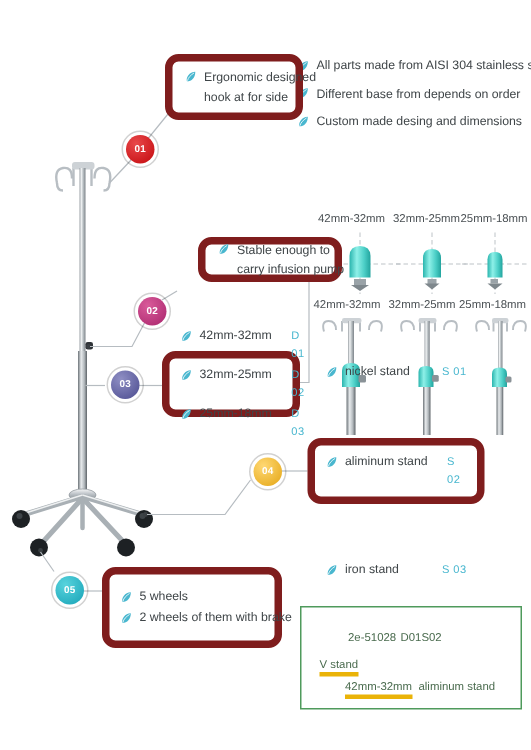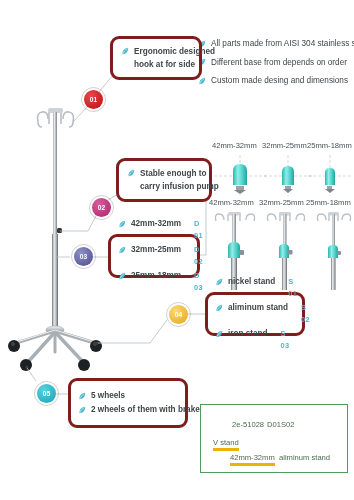--- a/index.html
+++ b/index.html
@@ -6,25 +6,24 @@
   body{
     width:354px;height:500px;position:relative;overflow:hidden;
     background:#ffffff;
     font-family:"Liberation Sans", sans-serif;
     color:#3f4548;
   }
   .stage{position:absolute;inset:0;}
 
   
   .callout{
-    position:absolute;background:#ffffff;border:3px solid #7f1d1d;
+    position:absolute;background:#ffffff;border:5px solid #7f1d1d;
     border-radius:9px;box-sizing:border-box;
     display:flex;flex-direction:column;justify-content:center;
     padding:6px 8px;
-    font-weight:bold;
   }
   .crow{display:flex;align-items:flex-start;gap:5px;line-height:12px;margin:1px 0;}
   .ctext{font-size:8.2px;color:#3f4548;white-space:nowrap;}
   .code{font-size:7.4px;color:#49b7cf;margin-left:auto;padding-left:8px;letter-spacing:.3px;}
 
   
   .leaf{flex:0 0 auto;width:8px;height:8px;margin-top:1.5px;position:relative;}
   .leaf svg{display:block;}
 
   
@@ -264,21 +263,21 @@
             <path d="M8 2 C5 4 3 6 2.5 8.5" stroke="#ffffff" stroke-width="0.7" fill="none"></path>
           </svg>
       </span>
       <span class="ctext">Ergonomic designed</span>
     </div>
     <div class="crow" style="padding-left:13px;margin-top:0;text-align:right;">
       <span class="ctext">hook at for side</span>
     </div>
   </div>
 
-  <div class="callout" id="callout-stability" style="left:116px;top:158px;width:96px;height:44px;">
+  <div class="callout" id="callout-stability" style="left:132px;top:158px;width:96px;height:30px;">
     <div class="crow">
       <span class="leaf">
         <svg width="8" height="8" viewBox="0 0 10 10">
             <path d="M9 1 C9 6 6 9 2 9 C1 6 4 1 9 1 Z" fill="#49b7cf"></path>
             <path d="M8 2 C5 4 3 6 2.5 8.5" stroke="#ffffff" stroke-width="0.7" fill="none"></path>
           </svg>
       </span>
       <span class="ctext">Stable enough to</span>
     </div>
     <div class="crow" style="padding-left:13px;margin-top:0;">
@@ -312,21 +311,21 @@
         <svg width="8" height="8" viewBox="0 0 10 10">
             <path d="M9 1 C9 6 6 9 2 9 C1 6 4 1 9 1 Z" fill="#49b7cf"></path>
             <path d="M8 2 C5 4 3 6 2.5 8.5" stroke="#ffffff" stroke-width="0.7" fill="none"></path>
           </svg>
       </span>
       <span class="ctext">25mm-18mm</span>
       <span class="code">D 03</span>
     </div>
   </div>
 
-  <div class="callout" id="callout-materials" style="left:205px;top:292px;width:100px;height:44px;padding:5px 7px;">
+  <div class="callout" id="callout-materials" style="left:205px;top:292px;width:118px;height:44px;padding:5px 7px;gap:46px;">
     <div class="crow">
       <span class="leaf">
         <svg width="8" height="8" viewBox="0 0 10 10">
             <path d="M9 1 C9 6 6 9 2 9 C1 6 4 1 9 1 Z" fill="#49b7cf"></path>
             <path d="M8 2 C5 4 3 6 2.5 8.5" stroke="#ffffff" stroke-width="0.7" fill="none"></path>
           </svg>
       </span>
       <span class="ctext">nickel stand</span>
       <span class="code">S 01</span>
     </div>

